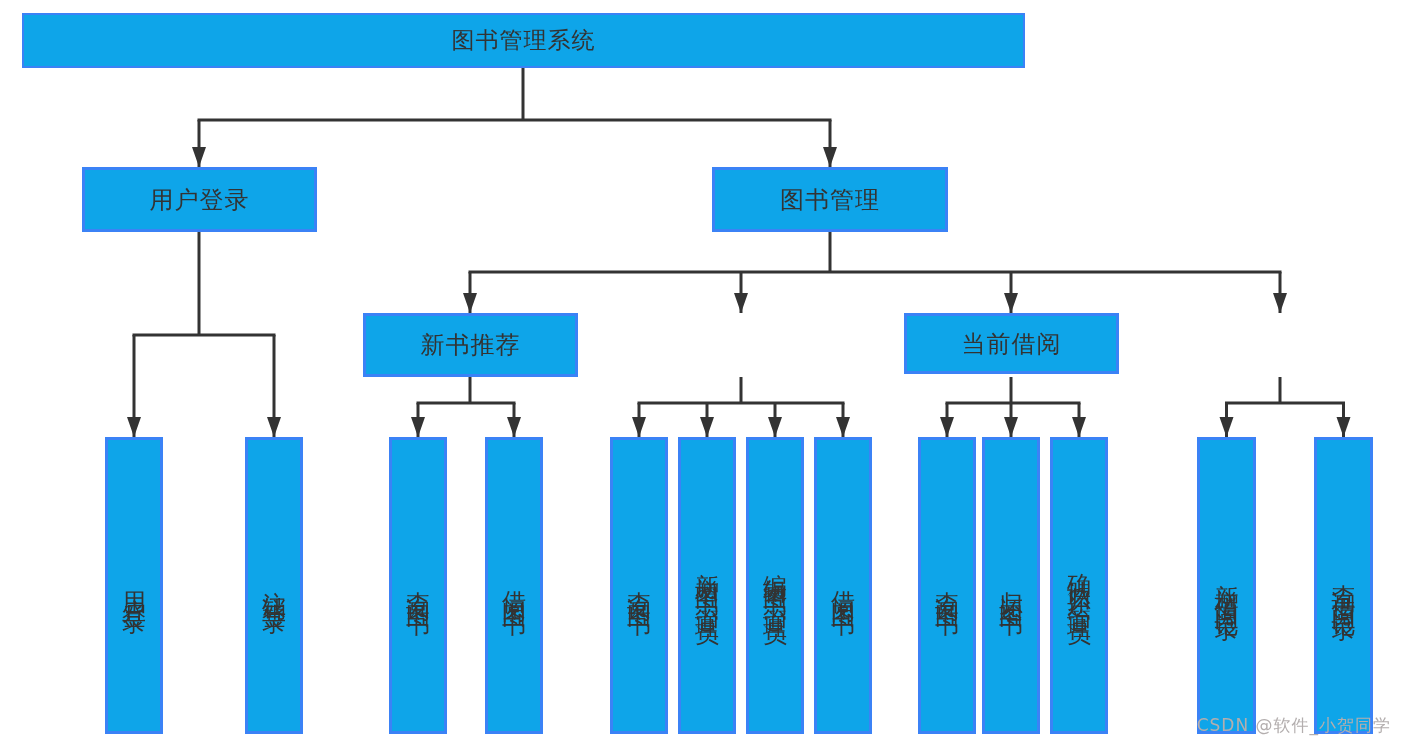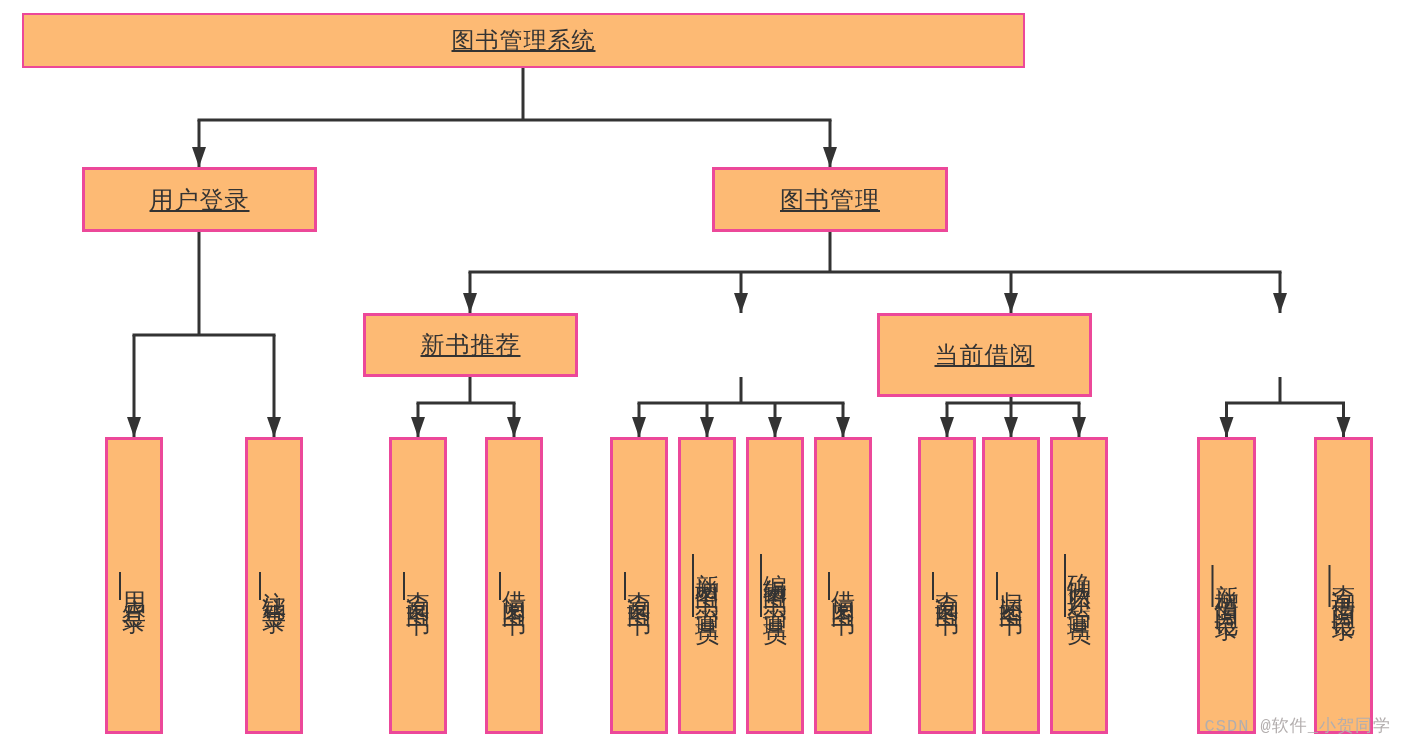--- a/index.html
+++ b/index.html
@@ -1,28 +1,28 @@
 <!DOCTYPE html>
 <html><head>
 <meta charset="utf-8">
 <style>
   html,body{margin:0;padding:0;background:#ffffff;}
   body{width:1405px;height:747px;position:relative;overflow:hidden;
        font-family:"DejaVu Sans","Liberation Sans",sans-serif;color:#333333;}
   .canvas{position:absolute;left:0;top:0;width:1405px;height:747px;}
   svg.wires{position:absolute;left:0;top:0;}
-  .box{position:absolute;box-sizing:border-box;background:#fdba74;
-       border:3px solid #ec4899;display:flex;align-items:center;justify-content:center;text-decoration:underline;}
+  .box{position:absolute;box-sizing:border-box;background:#0ea5e9;
+       border:3px solid #3b82f6;display:flex;align-items:center;justify-content:center;}
   .box.root{border-width:2px;}
   .hlabel{font-size:24px;letter-spacing:1px;white-space:nowrap;color:#333333;}
   .root .hlabel{font-size:23px;}
   .vtext{writing-mode:vertical-rl;text-orientation:mixed;font-size:24px;
          letter-spacing:7px;line-height:1;color:#333333;white-space:nowrap;}
   .watermark{position:absolute;top:714px;right:14px;font-size:17px;letter-spacing:1px;
-             color:#b3aeae;white-space:nowrap;z-index:5;font-family:Liberation Mono, monospace;}
+             color:#b3aeae;white-space:nowrap;z-index:5;}
 </style>
 </head>
 <body>
 
 <div class="canvas">
 
   <svg class="wires" width="1405" height="747" viewBox="0 0 1405 747">
     <defs>
       <marker id="arrow" markerUnits="userSpaceOnUse" markerWidth="22" markerHeight="16" viewBox="0 0 22 16" refX="21" refY="8" orient="auto">
         <path d="M1,1 L21,8 L1,15 Z" fill="#333333"></path>
@@ -79,21 +79,21 @@
   <div class="box" style="left:82px;top:167px;width:235px;height:65px">
     <span class="hlabel">用户登录</span>
   </div>
   <div class="box" style="left:363px;top:313px;width:215px;height:64px">
     <span class="hlabel">新书推荐</span>
   </div>
 
   <div class="box" style="left:712px;top:167px;width:236px;height:65px">
     <span class="hlabel">图书管理</span>
   </div>
-  <div class="box" style="left:877px;top:313px;width:215px;height:84px">
+  <div class="box" style="left:904px;top:313px;width:215px;height:61px">
     <span class="hlabel">当前借阅</span>
   </div>
 
   <div class="box" style="left:105px;top:437px;width:58px;height:297px">
     <span class="vtext">用户登录</span>
   </div>
   <div class="box" style="left:245px;top:437px;width:58px;height:297px">
     <span class="vtext">注销登录</span>
   </div>
 

